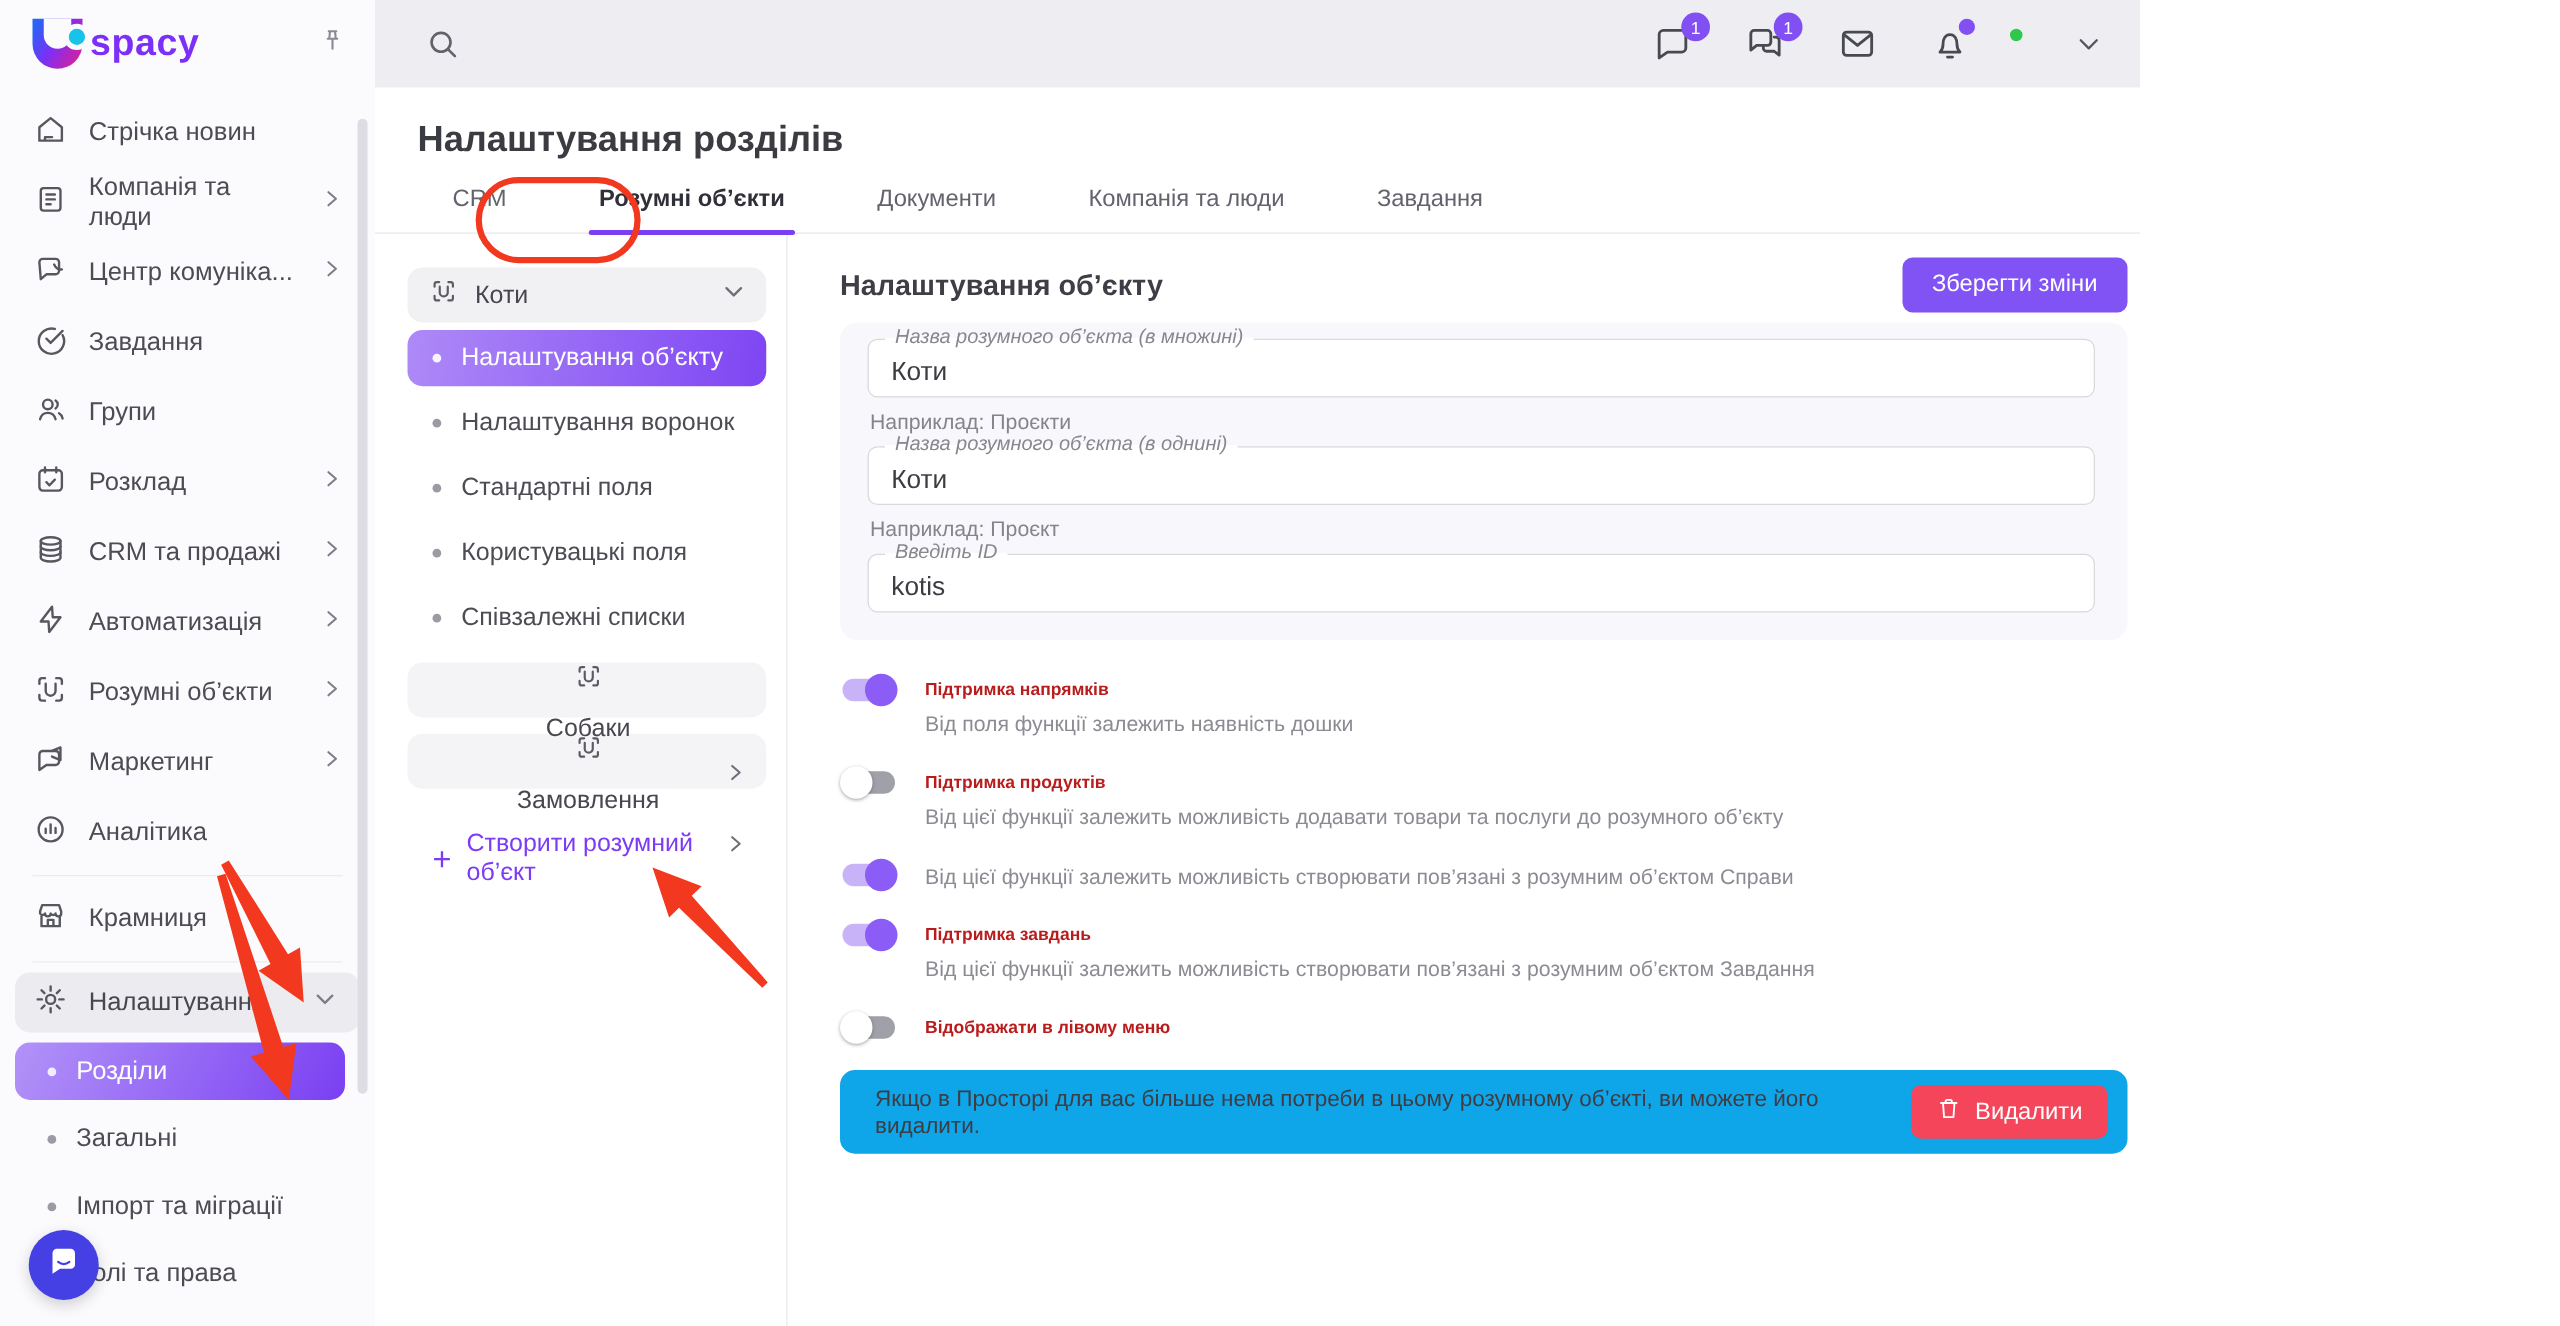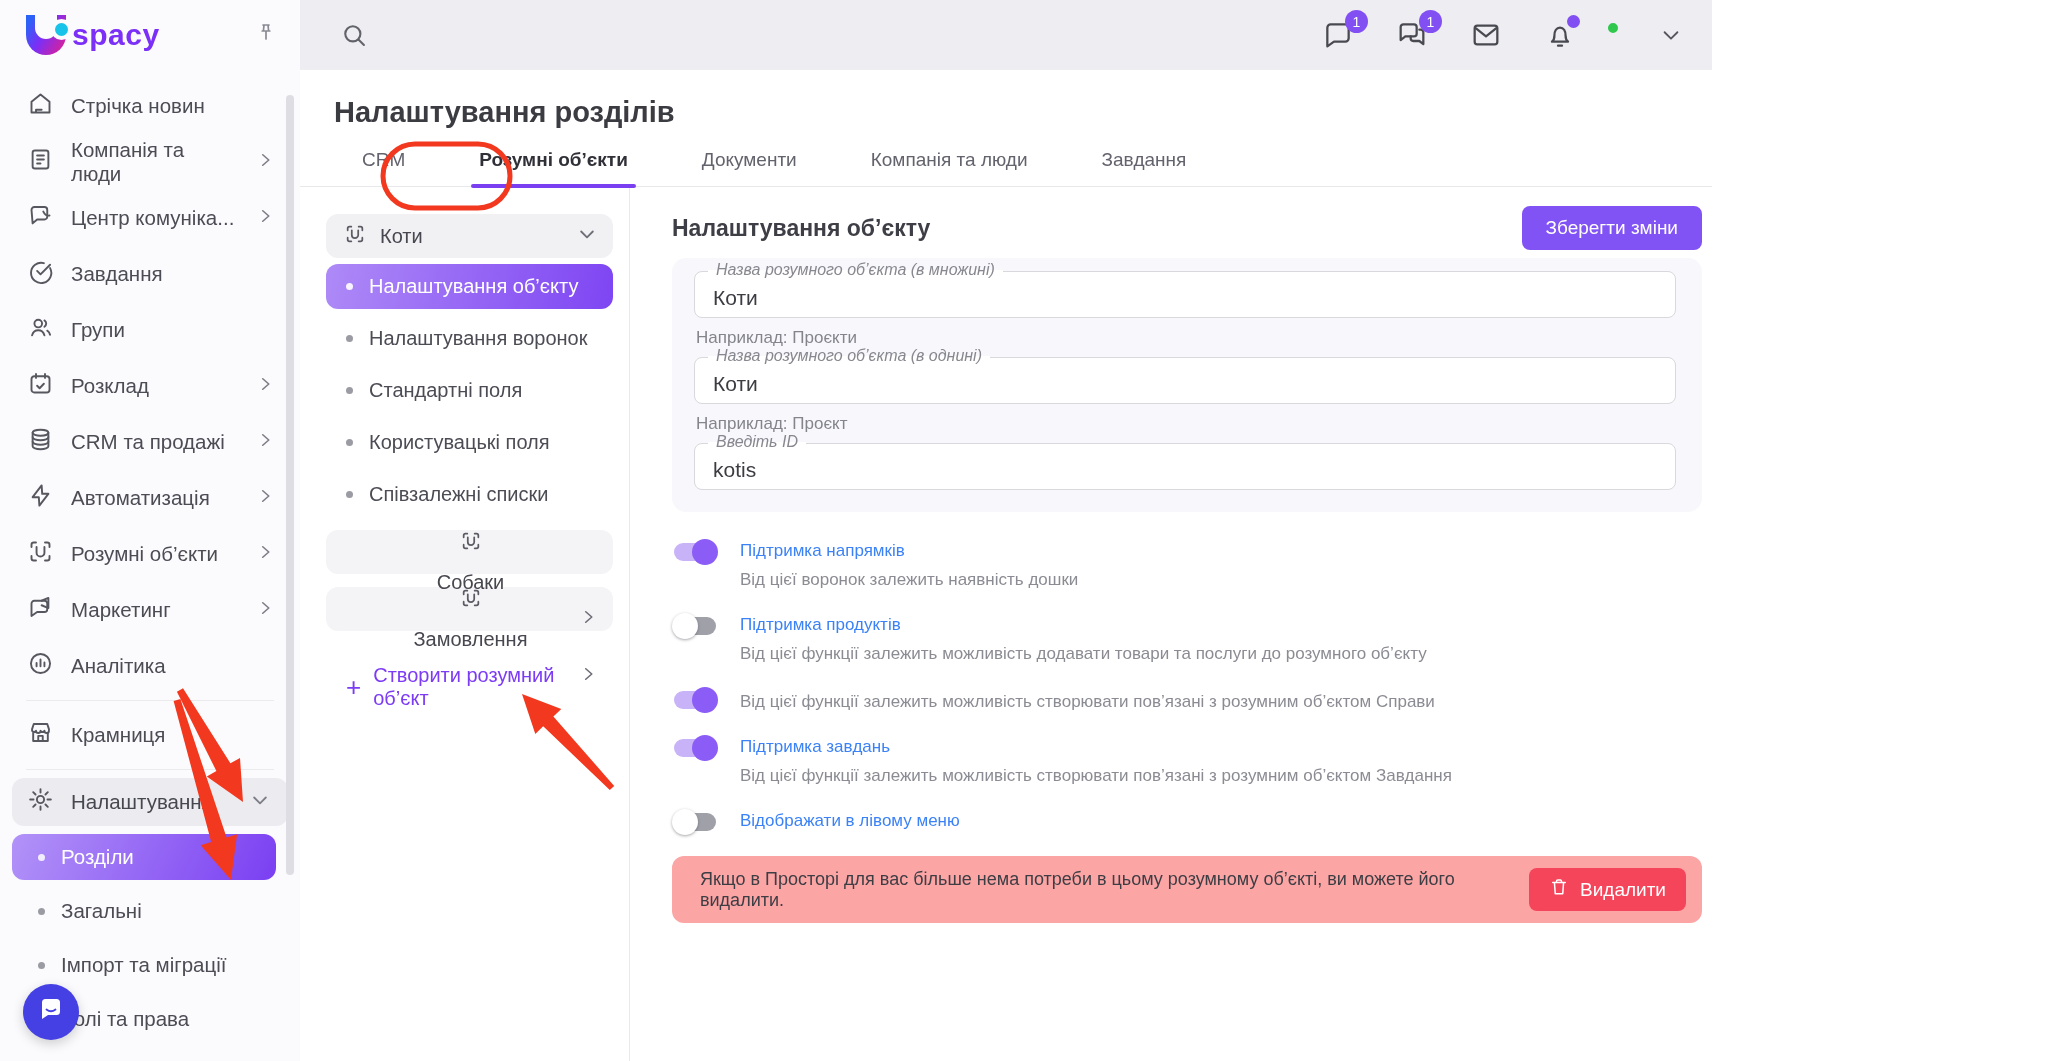--- a/index.html
+++ b/index.html
@@ -82,25 +82,25 @@
                  background:linear-gradient(#f8f8fc 52%, #ffffff 52%); border-radius:3px;font-style:italic; }
   .helper { margin:10px 0 9px 2px; font-size:17px; color:#84848d; }
 
   .toggles { margin-top:26px; }
   .toggle-row { display:flex; align-items:flex-start; gap:22px; margin-bottom:21px; }
   .switch { position:relative; width:46px; height:26px; flex:none; margin-top:1px; cursor:pointer; }
   .switch .track { position:absolute; left:2px; top:4px; width:42px; height:18px; border-radius:9px; background:#9fa0a8; }
   .switch .thumb { position:absolute; top:0; left:0; width:26px; height:26px; border-radius:50%; background:#fff; box-shadow:0 1px 3px rgba(60,60,70,.45); }
   .switch.on .track { background:#c9b3f8; }
   .switch.on .thumb { left:20px; background:#8b5cf6; box-shadow:none; }
-  .toggle-label { font-size:17px; font-weight:400; color:#3b82f6; line-height:26px; }
+  .toggle-label { font-size:14px; font-weight:700; color:#b91c1c; line-height:26px; }
   .toggle-desc { margin-top:5px; font-size:17px; color:#8b8b93; line-height:22px; }
   .toggle-desc:empty { display:none; }
 
-  .danger-card { margin-top:14px; background:#fca5a5; border-radius:12px; height:67px; display:flex; align-items:center; padding:0 16px 0 28px; }
+  .danger-card { margin-top:14px; background:#0ea5e9; border-radius:12px; height:67px; display:flex; align-items:center; padding:0 16px 0 28px; }
   .danger-text { font-size:18px; color:#3d3d44; }
   .btn-delete { margin-left:auto; background:#f4455a; color:#fff; border:none; border-radius:8px; height:43px; padding:0 20px; font-size:19px; font-family:inherit; display:flex; align-items:center; gap:11px; cursor:pointer; }
 
   
   .annotations { position:absolute; inset:0; width:2048px; height:1061px; pointer-events:none; z-index:40; }
 </style>
 </head>
 <body>
 
 <div class="app">
@@ -416,21 +416,21 @@
         </div>
 
         <div class="toggles">
           <div class="toggle-row">
             <div class="switch on">
                 <span class="track"></span>
                 <span class="thumb"></span>
               </div>
             <div>
               <div class="toggle-label">Підтримка напрямків</div>
-              <div class="toggle-desc">Від цієї воронок залежить наявність дошки</div>
+              <div class="toggle-desc">Від поля функції залежить наявність дошки</div>
             </div>
           </div>
           <div class="toggle-row">
             <div class="switch">
                 <span class="track"></span>
                 <span class="thumb"></span>
               </div>
             <div>
               <div class="toggle-label">Підтримка продуктів</div>
               <div class="toggle-desc">Від цієї функції залежить можливість додавати товари та послуги до розумного об’єкту</div>

